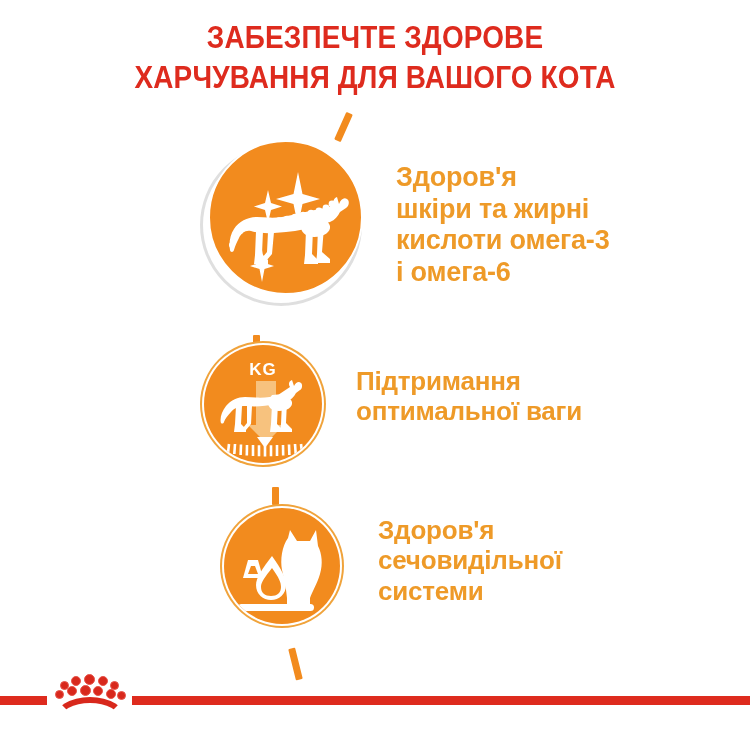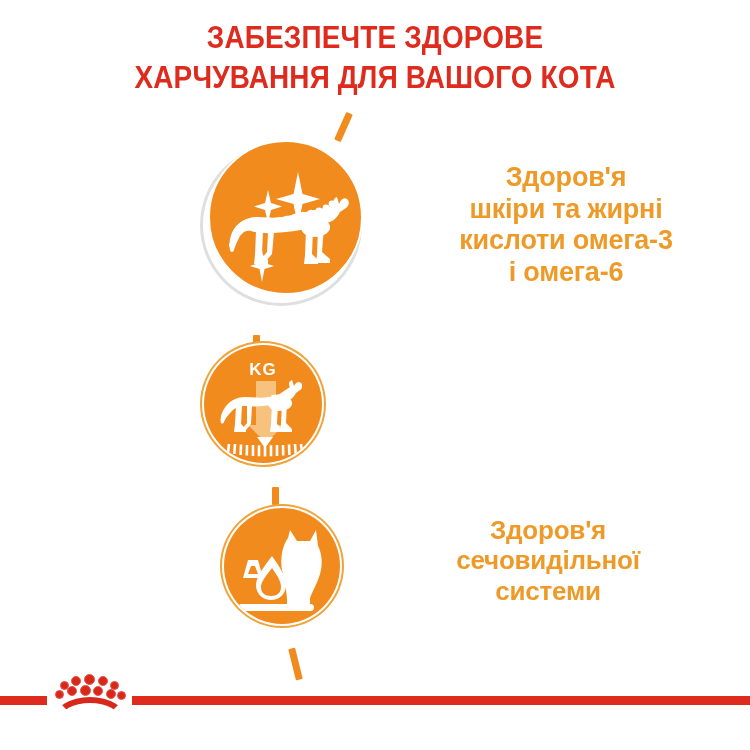--- a/index.html
+++ b/index.html
@@ -25,21 +25,21 @@
     font-weight: 700;
     font-size: 31px;
     line-height: 1.28;
     letter-spacing: 0.2px;
     transform: scaleX(0.90);
     transform-origin: 50% 0;
     white-space: pre-line;
   }
 
   
-  .row { position: absolute; text-align: center; }
+  .row { position: absolute; }
 
   .icon-wrap { position: absolute; }
 
   .shadow-ring {
     position: absolute;
     border-radius: 50%;
     background: transparent;
     border: 3px solid #d9d9d9;
     opacity: .85;
   }
@@ -232,20 +232,22 @@
             <line x1="73" y1="100" x2="73" y2="111"></line>
             <line x1="79" y1="100" x2="79.2" y2="110.5"></line>
             <line x1="85" y1="99.5" x2="85.4" y2="110"></line>
             <line x1="91" y1="99" x2="91.7" y2="109"></line>
             <line x1="97" y1="99" x2="98" y2="108"></line>
           </g>
         </svg>
       </div>
     </div>
 
+    <div class="benefit-text" style="left:356px; top:24px; font-size:26px; width:360px;">Підтримання
+оптимальної ваги</div>
   </div>
 
   <div class="row" style="left:0; top:505px; width:750px; height:130px;">
 
     <div class="icon-wrap" style="left:218px; top:0; width:130px; height:130px;">
 
       <div class="disc thin" style="left:6px; top:3px; width:116px; height:116px;">
         <svg viewBox="0 0 116 116" width="116" height="116">
 
           <path fill="#ffffff" d="M66 22

